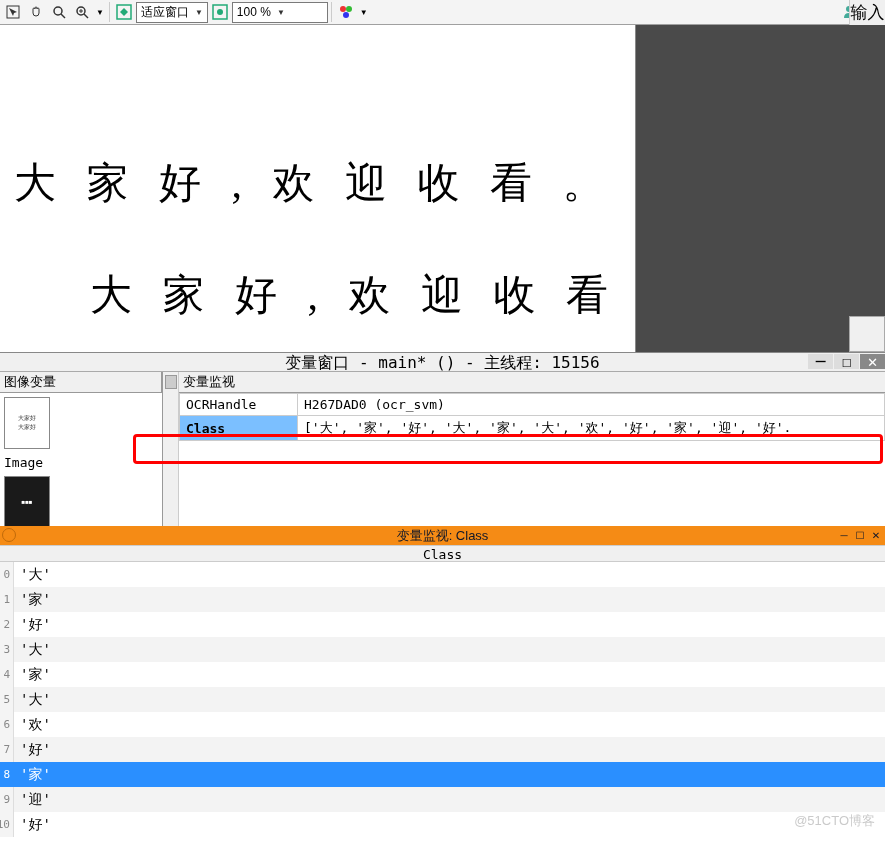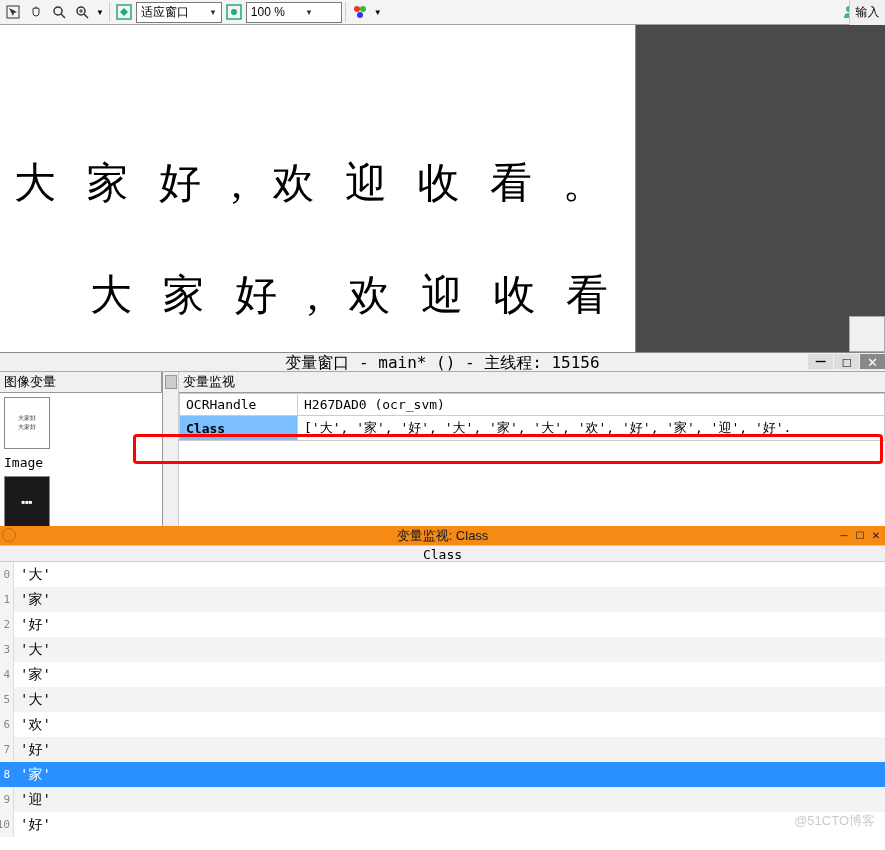--- a/index.html
+++ b/index.html
@@ -1,21 +1,21 @@
 <!DOCTYPE html>
 <html><head>
 <meta charset="utf-8">
 <style>
 * { box-sizing: border-box; margin: 0; padding: 0; }
 body { font-family: "SimSun", Arial, sans-serif; font-size: 12px; background: #fff; width: 885px; height: 850px; overflow: hidden; position: relative; }
 
 .toolbar { height: 25px; background: #f4f4f4; border-bottom: 1px solid #a0a0a0; display: flex; align-items: center; padding: 0 2px; gap: 1px; }
 .tool-btn { width: 22px; height: 22px; display: flex; align-items: center; justify-content: center; border: 1px solid transparent; cursor: pointer; }
 .sep { width: 1px; height: 20px; background: #ccc; margin: 0 2px; }
-.dropdown-box { display: flex; align-items: center; height: 21px; border: 1px solid #7a7a7a; background: #fff; padding: 0 4px; gap: 20px; }
+.dropdown-box { display: flex; align-items: center; height: 21px; border: 1px solid #7a7a7a; background: #fff; padding: 0 4px; gap: 6px; }
 .dropdown-box .dd-arrow { font-size: 8px; color: #333; }
 
 .main-area { display: flex; height: 327px; }
 .canvas { flex: 1; background: #fff; padding: 40px 10px; position: relative; font-family: "SimSun", serif; }
 .canvas .line1 { font-size: 42px; letter-spacing: 10px; position: absolute; top: 130px; left: 14px; font-weight: 400; }
 .canvas .line2 { font-size: 42px; letter-spacing: 10px; position: absolute; top: 242px; left: 90px; font-weight: 400; }
 .gray-panel { width: 250px; background: #4a4a4a; border-left: 1px solid #888; position: relative; }
 .gray-panel .bottom-box { position: absolute; bottom: 0; right: 0; width: 36px; height: 36px; background: #f0f0f0; border: 1px solid #aaa; }
 
 .varwin-title { height: 19px; background: #f0f0f0; border-top: 1px solid #888; font-family: monospace; font-size: 16px; text-align: center; line-height: 19px; position: relative; }
@@ -138,21 +138,21 @@
       </svg>
   </div>
 </div>
 
 <div class="main-area">
   <div class="canvas">
     <div class="line1">大 家 好 , 欢 迎 收 看 。</div>
     <div class="line2">大 家 好 , 欢 迎 收 看 。</div>
   </div>
   <div class="gray-panel">
-    <div style="position:absolute;top:-25px;right:0;width:36px;height:25px;background:#f0f0f0;border-left:1px solid #ccc;display:flex;align-items:center;justify-content:center;font-size:12px;">输入</div>
+    <div style="position:absolute;top:-25px;right:0;width:36px;height:25px;background:#f0f0f0;border-left:1px solid #ccc;display:flex;align-items:center;justify-content:center;font-size:17px;">输入</div>
     <div class="bottom-box"></div>
   </div>
 </div>
 
 <div class="varwin-title">
   <span>变量窗口 - main* () - 主线程: 15156</span>
   <div class="wbtn min">─</div>
   <div class="wbtn max">☐</div>
   <div class="wbtn close">✕</div>
 </div>

